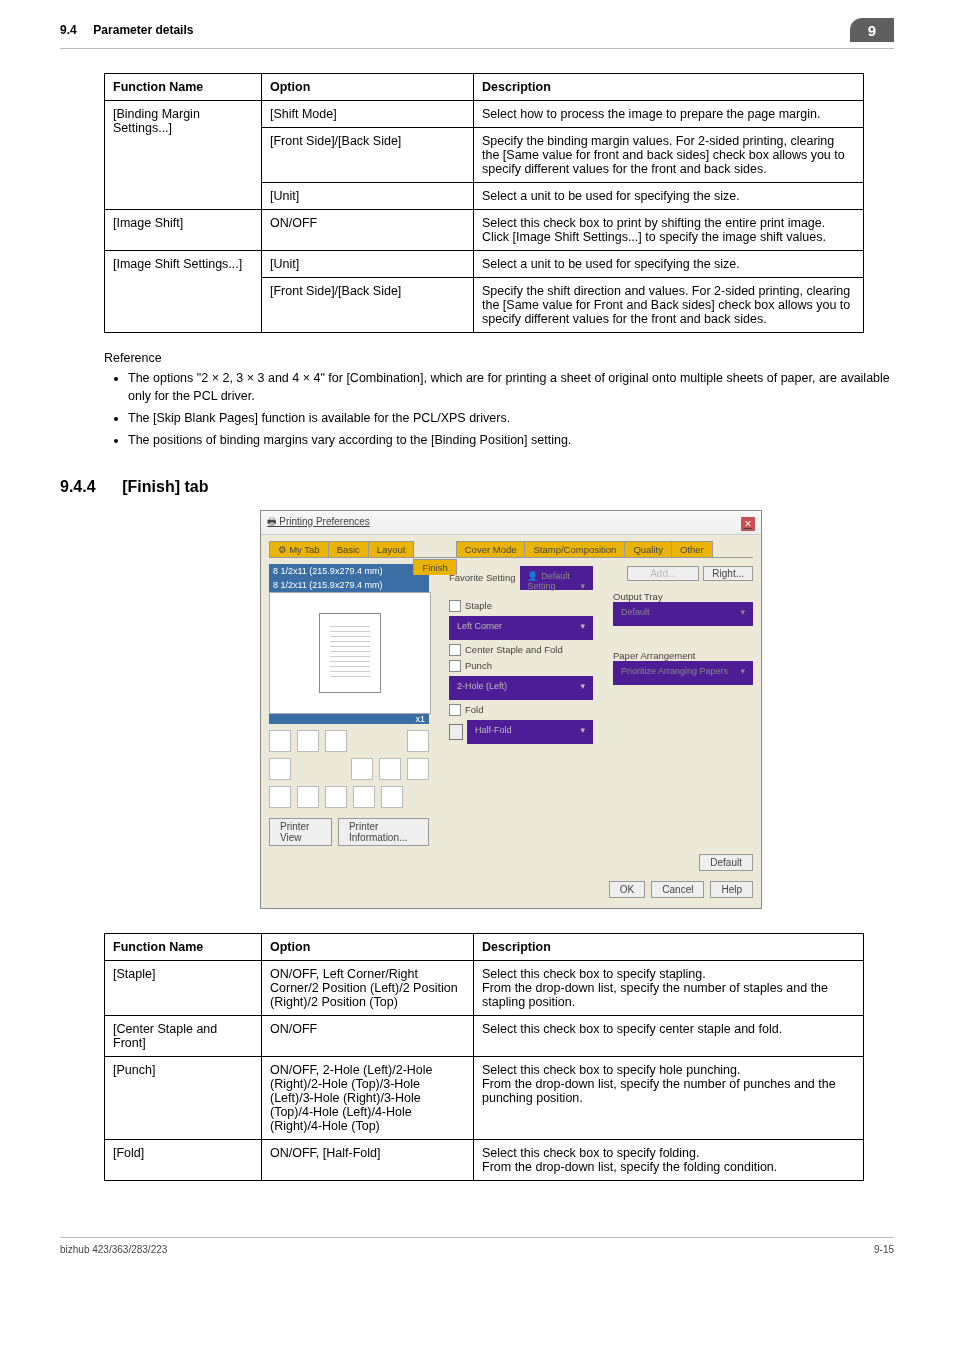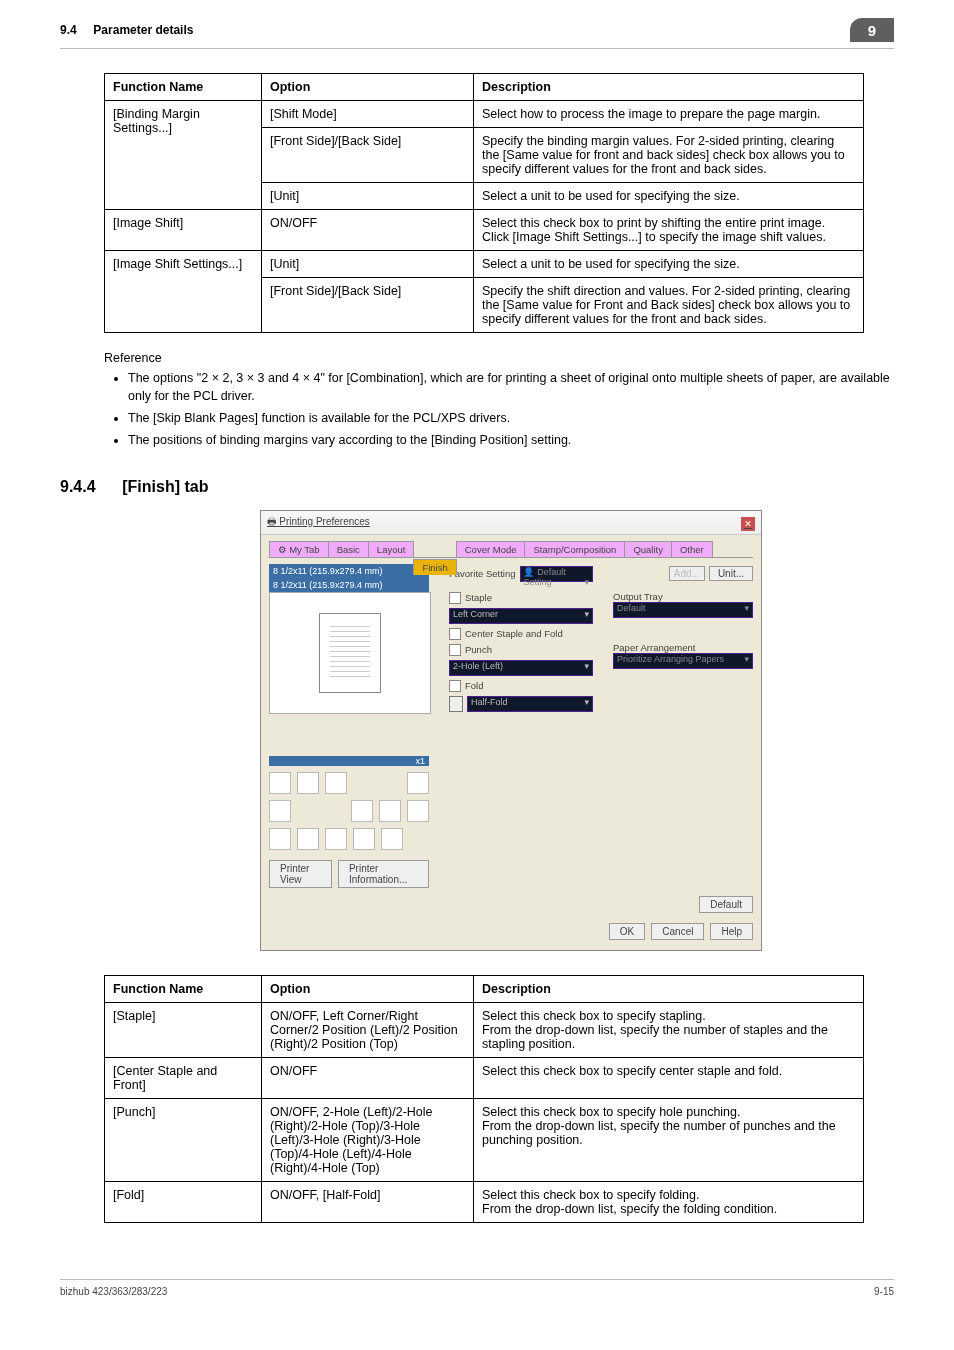--- a/index.html
+++ b/index.html
@@ -108,21 +108,21 @@
   .dlg-tabs {
     display: flex;
     gap: 0;
     border-bottom: 1px solid #999;
     margin-bottom: 6px;
   }
   .dlg-tab {
     padding: 2px 8px;
     border: 1px solid #999;
     border-bottom: none;
-    background: #f0abfc;
+    background: #eab308;
     margin-right: -1px;
     font-size: 9.5px;
   }
   .dlg-tab.active { background:#eab308; position:relative; top:18px; }
   .dlg-row1 { display:flex; gap:20px; }
   .dlg-left {
     width: 160px;
   }
   .bluebar {
     background:#3a6ea5; color:#fff; font-size:9px; padding:2px 4px;
@@ -134,35 +134,35 @@
   }
   .sheet {
     width:60px; height:78px; border:1px solid #888; background:#fff;
     position:relative;
   }
   .sheet::before {
     content:""; position:absolute; left:10px; right:10px; top:12px; bottom:12px;
     background: repeating-linear-gradient(#ccc,#ccc 1px,#fff 1px,#fff 5px);
   }
   .count-badge {
-    text-align:right; padding-right:4px; color:#fff; background:#3a6ea5; font-size:9px;margin-top:42px;
+    text-align:right; padding-right:4px; color:#fff; background:#3a6ea5; font-size:9px;
   }
   .tool-row { display:flex; gap:6px; margin-top:6px; }
   .tool-ico {
     width:20px; height:20px; border:1px solid #bbb; background:#fff;
   }
   .dlg-mid {
     flex:1; padding-top:2px;
   }
   .dlg-right {
     width:140px; padding-top:2px;
   }
   .field-row { display:flex; align-items:center; margin-bottom:4px; gap:4px; }
   .chk { width:10px; height:10px; border:1px solid #888; background:#fff; }
-  .combo { border:1px solid #4c1d95; background:#0f172a; height:14px; flex:1; font-size:9px; padding:0 3px; color:#888; }
+  .combo { border:5px solid #4c1d95; background:#4c1d95; height:14px; flex:1; font-size:9px; padding:0 3px; color:#888; }
   .lbl9 { font-size:9.5px; }
   .btnflat {
     border:1px solid #999; background:#efeff0; padding:2px 10px; font-size:10px;
     cursor:pointer;
   }
   .btn-row-bottom {
     display:flex; justify-content:flex-end; gap:6px; margin-top:10px;
   }
   .btn-row-low {
     display:flex; justify-content:space-between; margin-top:8px;
@@ -353,22 +353,22 @@
               <span class="fold-ico"></span>
               <div class="combo disabled">
                 <span>Half-Fold</span>
                 <span style="float:right;">▾</span>
               </div>
             </div>
           </div>
 
           <div class="dlg-right">
             <div class="field-row" style="justify-content:flex-end; gap:4px;">
-              <div class="btnflat disabled" style="padding:1px 4px;margin-left:41px;">Add...</div>
-              <div class="btnflat" style="padding:1px 8px;">Unit...</div>
+              <div class="btnflat disabled" style="padding:1px 22px;margin-left:41px;">Add...</div>
+              <div class="btnflat" style="padding:1px 8px;">Right...</div>
             </div>
             <div style="height:6px"></div>
             <div class="lbl9">Output Tray</div>
             <div class="field-row">
               <div class="combo">
                 <span>Default</span>
                 <span style="float:right;">▾</span>
               </div>
             </div>
             <div style="height:20px"></div>

